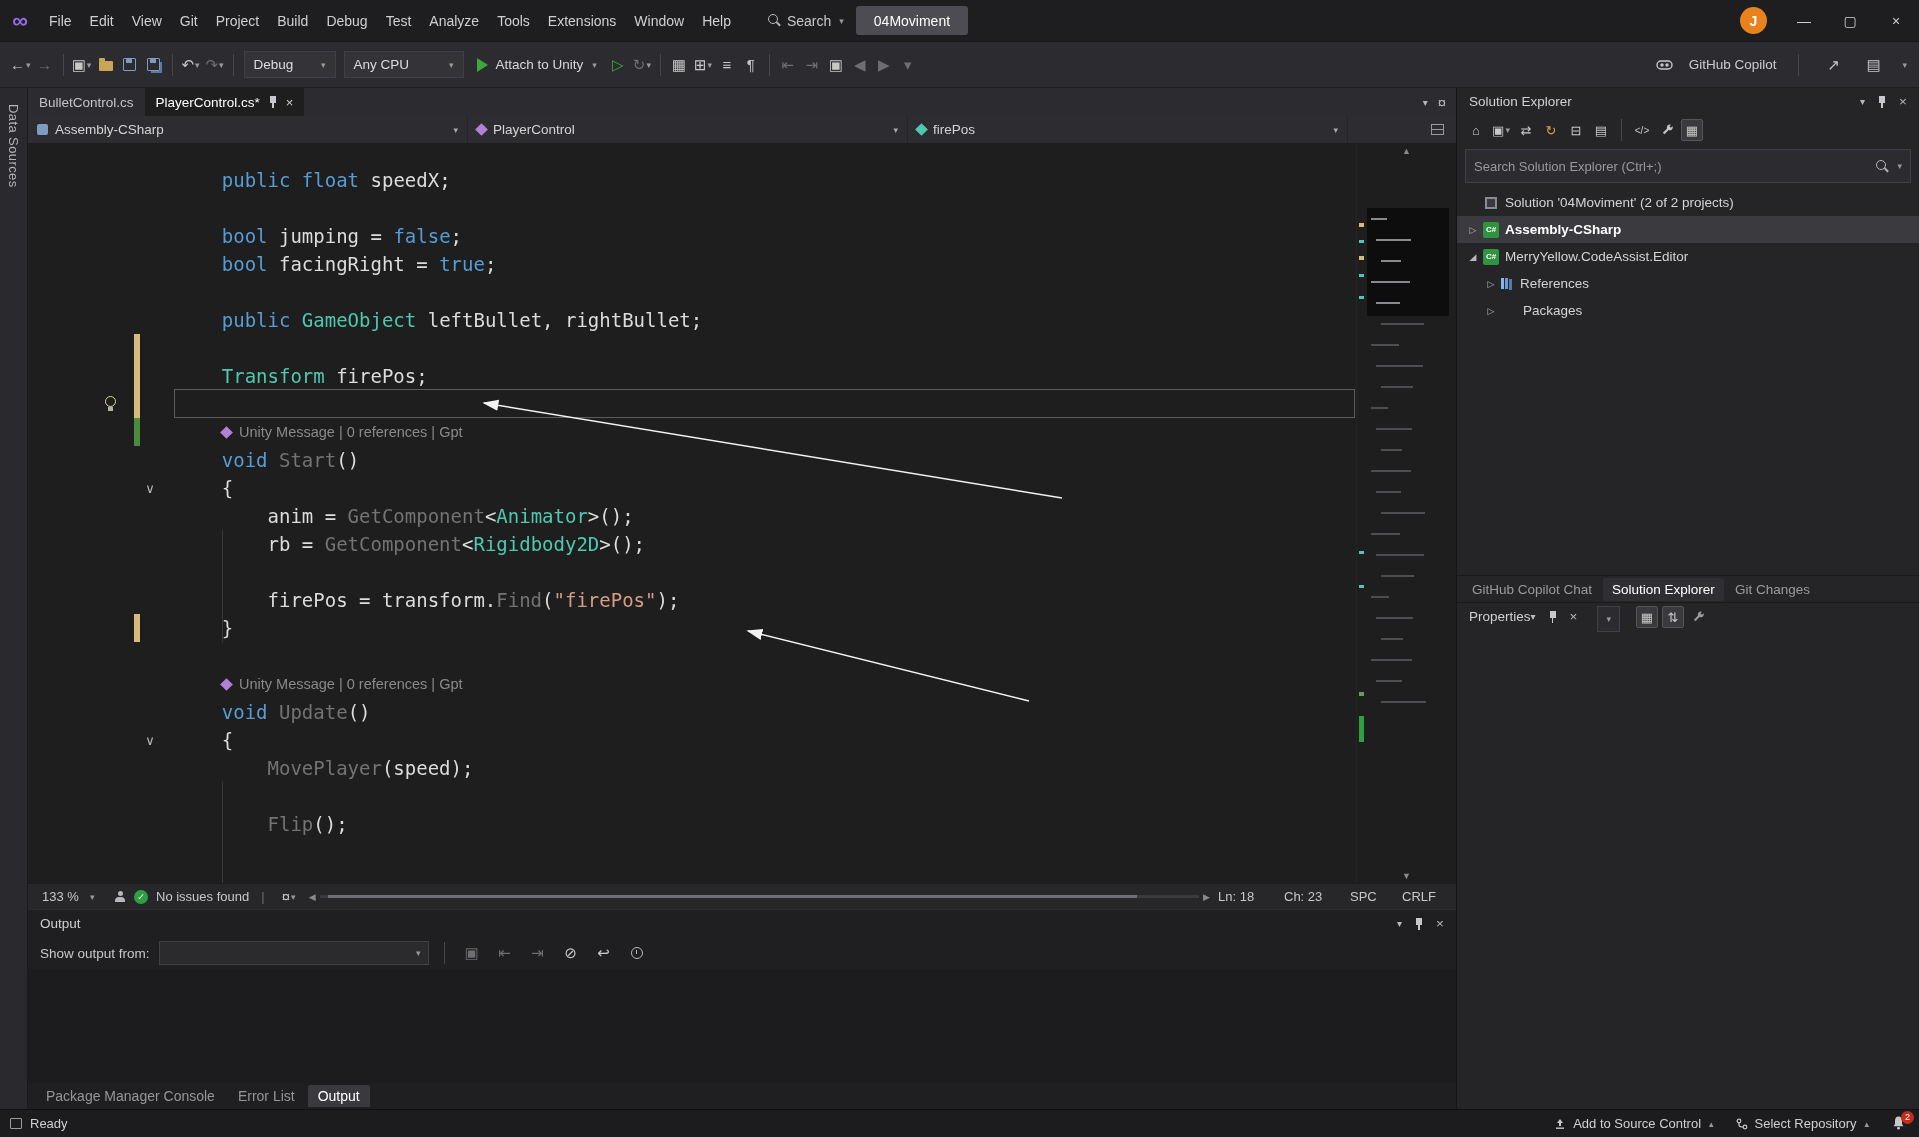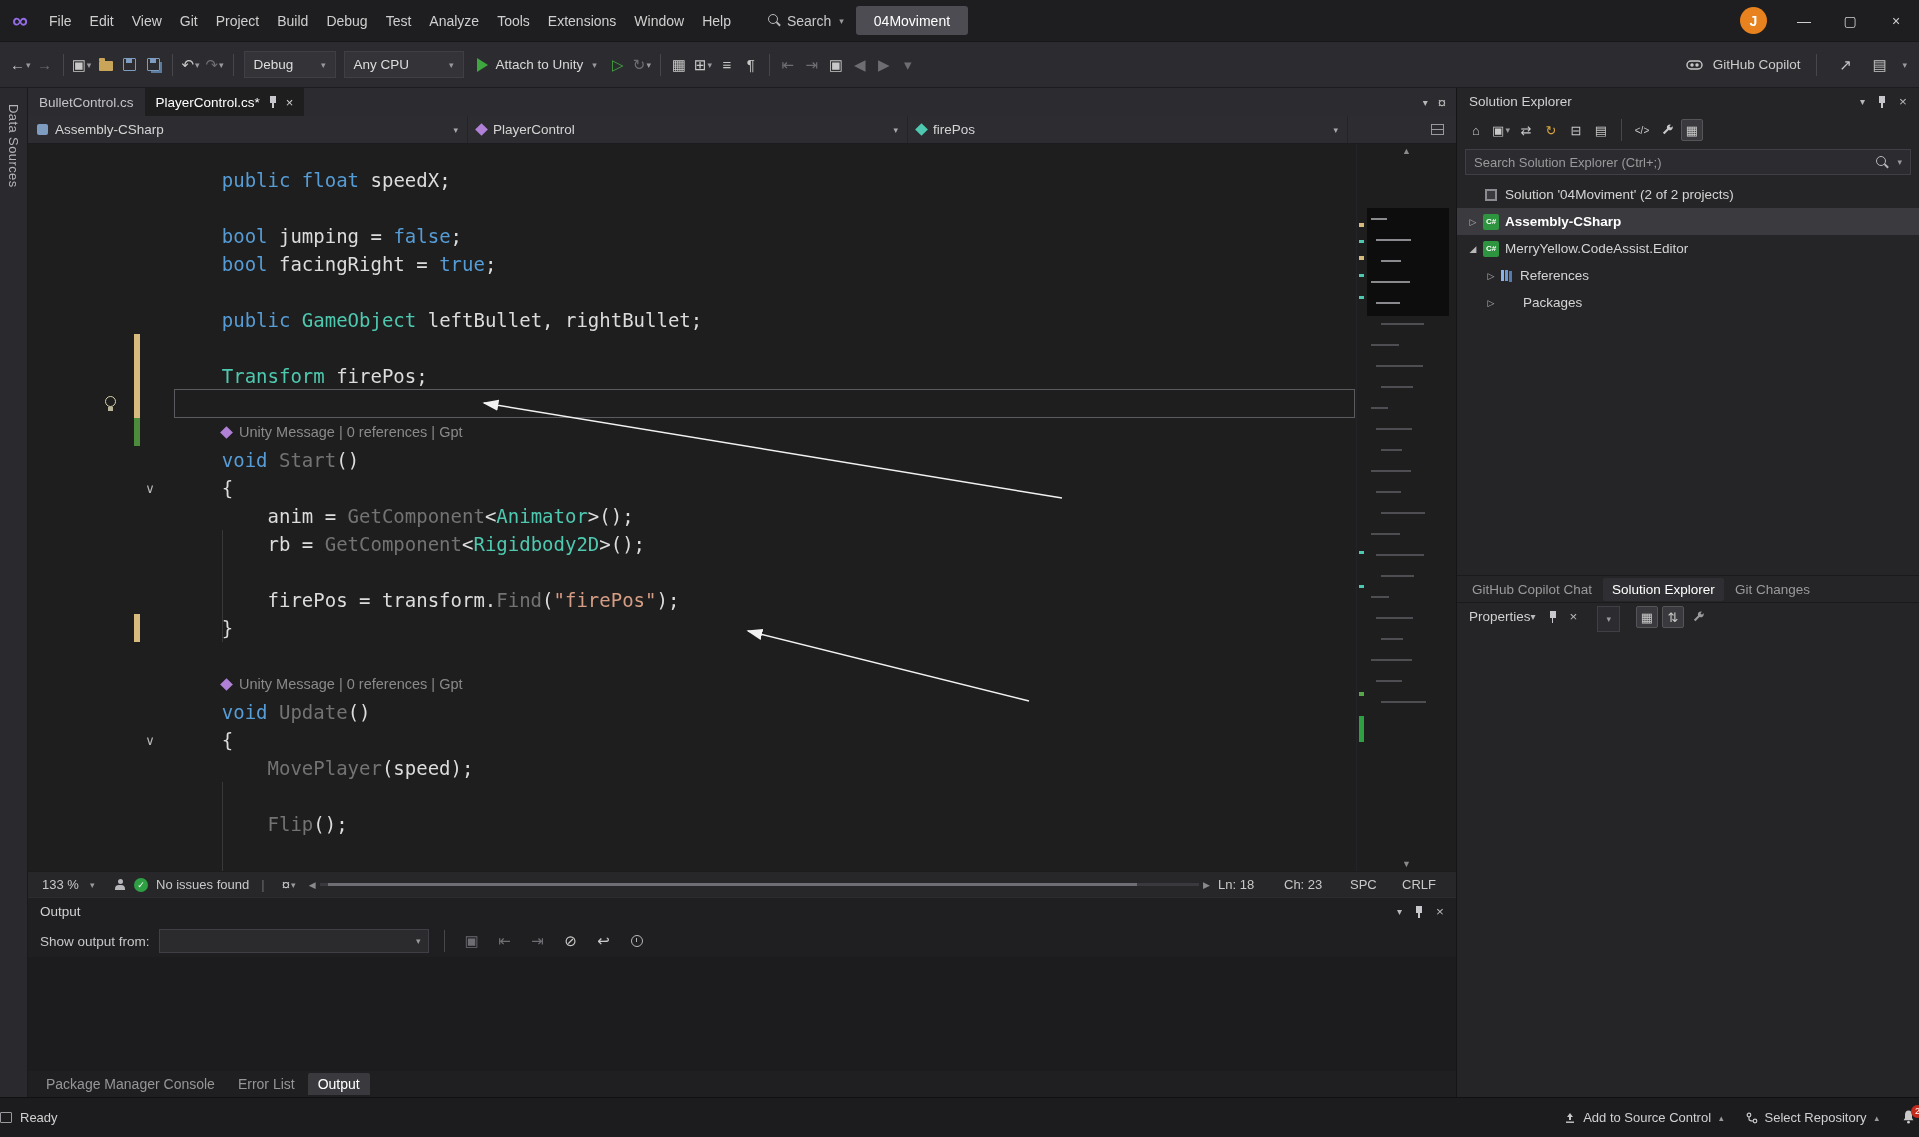--- a/index.html
+++ b/index.html
@@ -27,21 +27,21 @@
   .tb-icon.dim { color:#6d6d72; }
   .tb-icon.green { color:#3FA73F; }
   .mini-chev { font-size:9px; color:#9a9a9e; margin-left:1px; }
   .tb-sep { width:1px; height:22px; background:#46464b; margin:0 6px; flex:none; }
   .tb-combo { height:27px; border:1px solid #3f3f46; background:#333338; display:flex; align-items:center;
               padding:0 9px; gap:14px; font-size:13.5px; color:#dddddd; margin:0 4px; }
   .tb-combo .mini-chev { margin-left:auto; }
   .attach { display:flex; align-items:center; gap:8px; padding:0 9px; height:28px; }
   .play-solid { width:0; height:0; border-left:11px solid #3FA73F; border-top:7px solid transparent; border-bottom:7px solid transparent; }
   .attach-label { font-size:13.5px; color:#d8d8d8; }
-  .copilot { margin-left:auto; display:flex; align-items:center; gap:10px; font-size:13.5px; color:#cccccc; padding-right:4px; }
+  .copilot { margin-left:auto; display:flex; align-items:center; gap:16px; font-size:13.5px; color:#cccccc; padding-right:4px; }
 
   
   .main { flex:1; display:flex; min-height:0; }
   .edge-strip { width:28px; background:#2a2a2e; border-right:1px solid #1a1a1c; flex:none; }
   .edge-tab { writing-mode:vertical-rl; font-size:13px; color:#b4b4b8; margin:16px auto 0; letter-spacing:.4px; }
 
   .center { width:1428px; flex:none; display:flex; flex-direction:column; background:#1e1e1e; min-height:0; }
 
   .doc-tabbar { height:28px; background:#2c2c30; display:flex; align-items:stretch; flex:none; }
   .doc-tab { display:flex; align-items:center; gap:8px; padding:0 11px; font-size:13.5px; color:#c4c4c8; }
@@ -115,21 +115,21 @@
   .panel-tab { font-size:14px; color:#969696; padding:3px 10px; }
   .panel-tab.active { color:#ffffff; background:#3a3a3e; border-radius:2px 2px 0 0; }
 
   
   .right-panel { flex:1; background:#252528; border-left:1px solid #151518; display:flex; flex-direction:column; min-height:0; }
   .se-section { height:514px; display:flex; flex-direction:column; flex:none; }
   .rp-header { height:27px; display:flex; align-items:center; padding:0 12px; font-size:13.5px; color:#d0d0d0; flex:none; }
   .se-toolbar { height:30px; display:flex; align-items:center; gap:3px; padding:0 8px; flex:none; }
   .se-tool { min-width:22px; height:22px; display:flex; align-items:center; justify-content:center; color:#c8c8c8; font-size:13px; border-radius:2px; }
   .se-tool.hl { background:#3a3a3e; border:1px solid #555558; }
-  .se-search { margin:4px 8px 6px; height:26px; background:#2b2b30; border:1px solid #3f3f46; display:flex; align-items:center;
+  .se-search { margin:4px 8px 6px; height:34px; background:#2b2b30; border:1px solid #3f3f46; display:flex; align-items:center;
                padding:0 8px; gap:8px; flex:none; }
   .se-search-text { color:#9a9a9a; font-size:13px; flex:1; }
   .tree { flex:none; }
   .tree-row { height:27px; display:flex; align-items:center; font-size:13.5px; color:#d4d4d4; padding-right:6px; }
   .tree-row.selected { background:#3a3a3f; }
   .expander { width:16px; flex:none; text-align:center; color:#b8b8b8; font-size:9px; }
   .tree-icon { width:16px; height:16px; margin:0 6px 0 2px; display:flex; align-items:center; justify-content:center; flex:none; }
   .tree-icon.csproj { background:#2E9440; border-radius:2px; color:#fff; font-size:8px; font-weight:bold; }
   .tree-icon.solution { width:12px; height:12px; border:2px solid #8a8a90; background:#3a3a3e; margin:2px 8px 2px 4px; }
   .tree-icon.references { width:3px; height:11px; background:#8ab4e8; box-shadow:4px 0 0 #6d9ad0, 8px 1px 0 #557ab0; margin-right:16px; }
@@ -138,22 +138,22 @@
   .rp-tabs { height:27px; display:flex; align-items:center; padding:0 6px; gap:2px; border-top:1px solid #1a1a1c; flex:none; }
   .rp-tab { font-size:13.5px; color:#9a9a9a; padding:4px 9px; }
   .rp-tab.active { color:#ffffff; background:#2f2f33; border-radius:2px; }
   .props-section { flex:1; display:flex; border-top:1px solid #1a1a1c; min-height:0; }
   .props-combo { margin:3px 8px; height:26px; background:#2b2b30; border:1px solid #3f3f46; display:flex; align-items:center; padding:0 8px; flex:none; }
   .props-combo .mini-chev { margin-left:auto; }
   .props-toolbar { height:28px; display:flex; align-items:center; gap:4px; padding:0 8px; flex:none; }
   .props-fill { flex:1; }
 
   
-  .statusbar { height:40px; background:#1c1c1f; border-top:1px solid #101012; display:flex; align-items:center;
-               padding:0 0; font-size:13px; color:#d0d0d0; flex:none; gap:8px; }
+  .statusbar { height:28px; background:#1c1c1f; border-top:1px solid #101012; display:flex; align-items:center;
+               padding:0 10px; font-size:13px; color:#d0d0d0; flex:none; gap:8px; }
   .sb-box { width:12px; height:11px; border:1px solid #9a9a9e; border-radius:1px; }
   .sb-right { margin-left:auto; display:flex; align-items:center; gap:22px; }
   .sb-group { display:flex; align-items:center; gap:7px; }
   .bell-wrap { position:relative; width:18px; height:18px; }
   .bell-badge { position:absolute; right:-5px; top:-4px; min-width:13px; height:13px; border-radius:7px; background:#C42B1C;
                 color:#fff; font-size:9px; display:flex; align-items:center; justify-content:center; padding:0 2px; }
 
   
   .i-mag { width:12px; height:13px; position:relative; flex:none; }
   .i-mag::before { content:""; position:absolute; left:0; top:0; width:8px; height:8px; border:1.5px solid #b8b8bc; border-radius:50%; }

